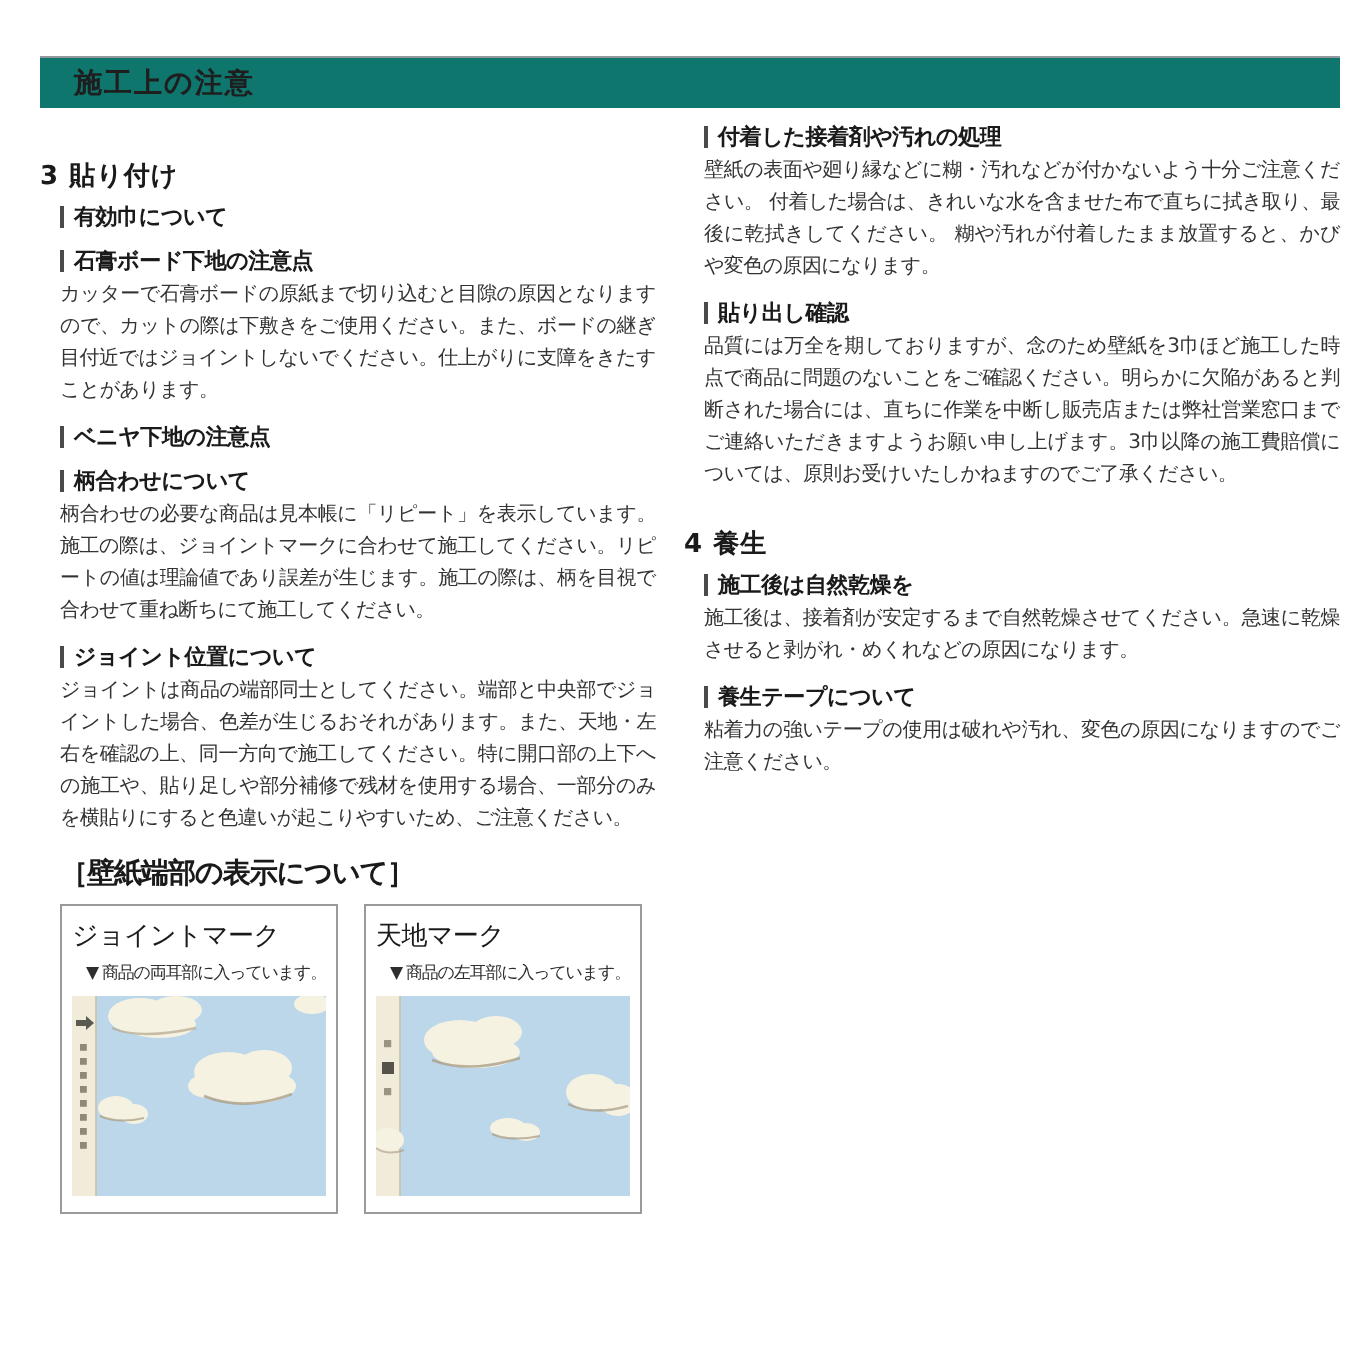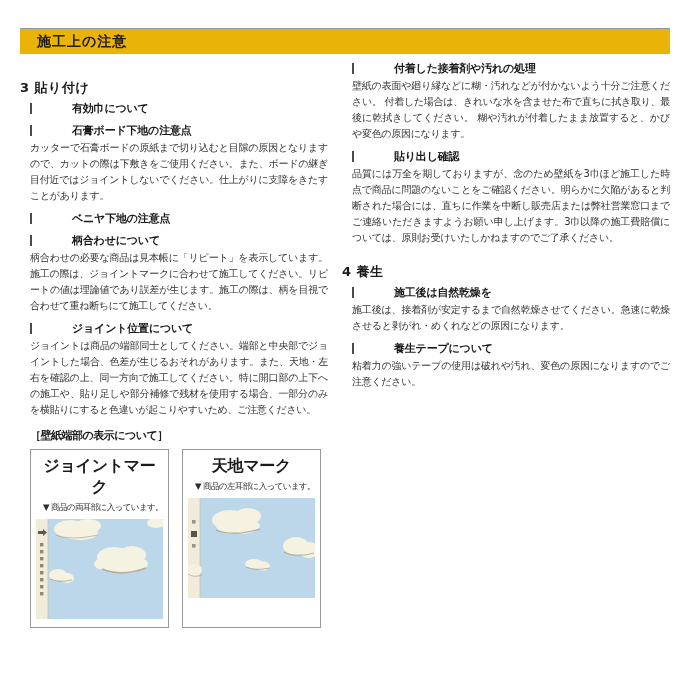--- a/index.html
+++ b/index.html
@@ -1,46 +1,46 @@
 <!DOCTYPE html>
 <html><head>
 <meta charset="utf-8">
 <style>
   html,body{margin:0;padding:0;width:680px;height:680px;background:#ffffff;overflow:hidden;}
   body{font-family:"DejaVu Sans","Liberation Sans",sans-serif;color:#2b2b2b;-webkit-font-smoothing:antialiased;}
   .page{position:relative;width:680px;height:680px;}
 
   .title-bar{
-    margin:28px 10px 0 20px;height:26px;background:#eab308;
+    margin:28px 10px 0 20px;height:26px;background:#0f766e;
     border-top:1px solid #93989c;
     display:flex;align-items:center;padding-left:17px;box-sizing:border-box;
   }
   .title-bar .t{font-size:14px;font-weight:bold;color:#1e1e1e;letter-spacing:1px;}
 
   .cols{display:flex;margin:8px 10px 0 20px;}
   .col{box-sizing:border-box;}
   .col-left{width:322px;padding-right:14px;}
   .col-right{width:328px;margin-top:-4px;}
 
   .sec-head{font-size:13px;font-weight:bold;color:#1a1a1a;margin:17px 0 4px 0;letter-spacing:0.5px;}
   .col-inner{padding-left:10px;}
 
   .note{margin-bottom:7px;}
-  .note-head{font-size:11px;font-weight:bold;color:#1a1a1a;display:flex;align-items:center;margin:3px 0 2px 0;letter-spacing:-0.2px;gap:35px;}
+  .note-head{font-size:11px;font-weight:bold;color:#1a1a1a;display:flex;align-items:center;margin:3px 0 2px 0;letter-spacing:-0.2px;}
   .marker{display:inline-block;width:2px;height:11px;background:#4a4a4a;margin-right:5px;flex:0 0 auto;}
   .note-body{font-size:10px;line-height:16px;color:#333;letter-spacing:-0.3px;text-align:justify;}
 
-  .edge-head{font-size:11px;font-weight:bold;color:#1a1a1a;margin:10px 0 6px 0;letter-spacing:-0.5px;}
+  .edge-head{font-size:14px;font-weight:bold;color:#1a1a1a;margin:10px 0 6px 0;letter-spacing:-0.5px;}
 
   .boxes{display:flex;gap:13px;}
   .mark-box{
     width:139px;box-sizing:border-box;border:1px solid #9a9a9a;
     background:#fff;padding:6px 5px 8px 5px;
   }
-  .mark-box .bx-title{font-size:16px;font-weight:bold;text-align:center;color:#1a1a1a;letter-spacing:-0.3px;}
+  .mark-box .bx-title{font-size:13px;font-weight:normal;text-align:left;color:#1a1a1a;letter-spacing:-0.3px;}
   .mark-box .bx-cap{font-size:8.5px;color:#2e2e2e;margin:4px 0 5px 0;letter-spacing:-0.6px;white-space:nowrap;text-align:right;}
   .sample{display:block;width:127px;height:100px;}
 </style>
 </head>
 <body>
 
 <div class="page">
 
   <div class="title-bar">
     <span class="t">施工上の注意</span>

